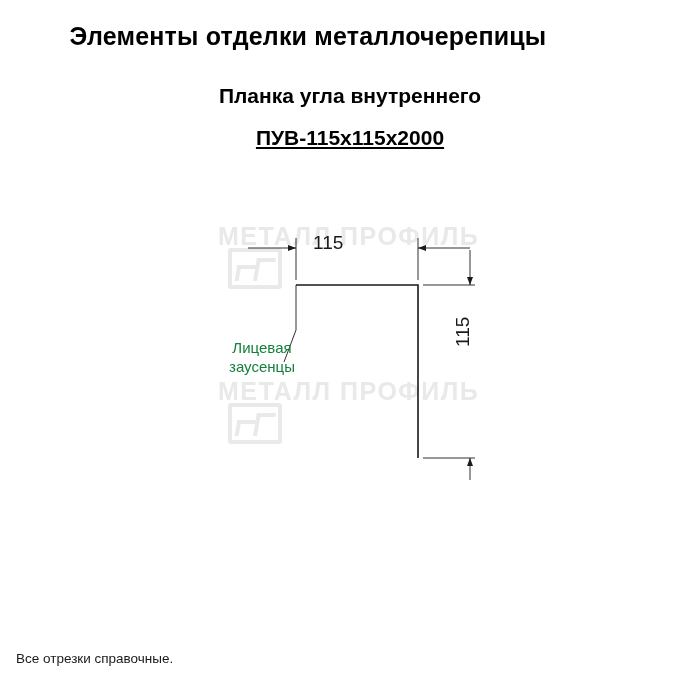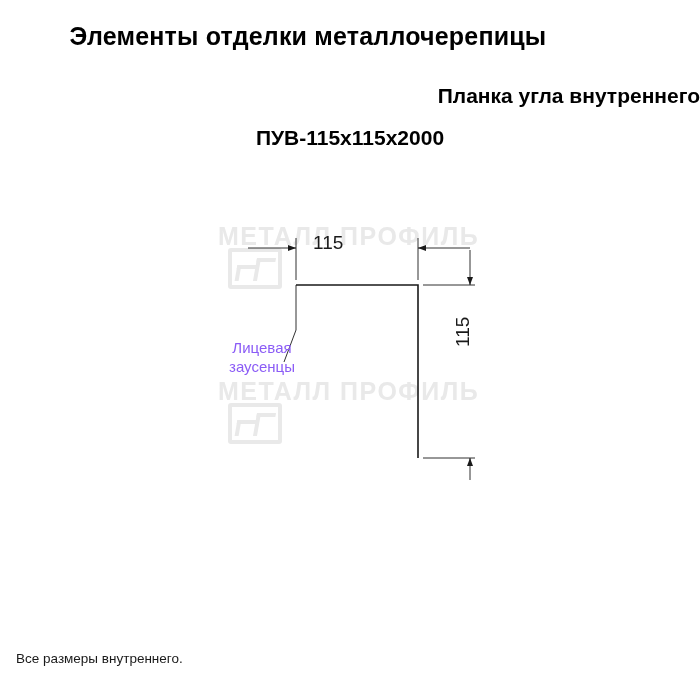--- a/index.html
+++ b/index.html
@@ -30,31 +30,32 @@
     width: 616px;
     text-align: center;
     font-size: 25px;
     font-weight: bold;
     letter-spacing: 0.2px;
   }
   .title-sub {
     position: absolute;
     left: 0; top: 84px;
     width: 700px;
-    text-align: right;
+    text-align: center;
     font-size: 21px;
     font-weight: bold;
   }
   .title-code {
     position: absolute;
     left: 0; top: 126px;
     width: 700px;
     text-align: center;
     font-size: 21px;
     font-weight: bold;
+    text-decoration: underline;
   }
 
   
   .watermark {
     position: absolute;
     color: #e9e9e9;
     font-size: 25px;
     font-weight: bold;
     letter-spacing: 1.5px;
     white-space: nowrap;
@@ -118,21 +119,21 @@
 
   
   .face-label {
     position: absolute;
     left: 214px;
     top: 338px;
     width: 96px;
     text-align: center;
     font-size: 15px;
     line-height: 19px;
-    color: #8b5cf6;
+    color: #15803d;
   }
 
   
   .footer {
     position: absolute;
     left: 16px;
     top: 648px;
     width: 668px;
     font-size: 13.5px;
     line-height: 21px;
@@ -188,16 +189,16 @@
 
   <div class="dim-label dim-top">115</div>
   <div class="dim-label dim-right">115</div>
 
   <div class="face-label">
     <div>Лицевая</div>
     <div>заусенцы</div>
   </div>
 
   <div class="footer">
-    <div>Все размеры внутреннего.</div>
+    <div>Все отрезки справочные.</div>
   </div>
 
 </div>
 
 </body></html>

